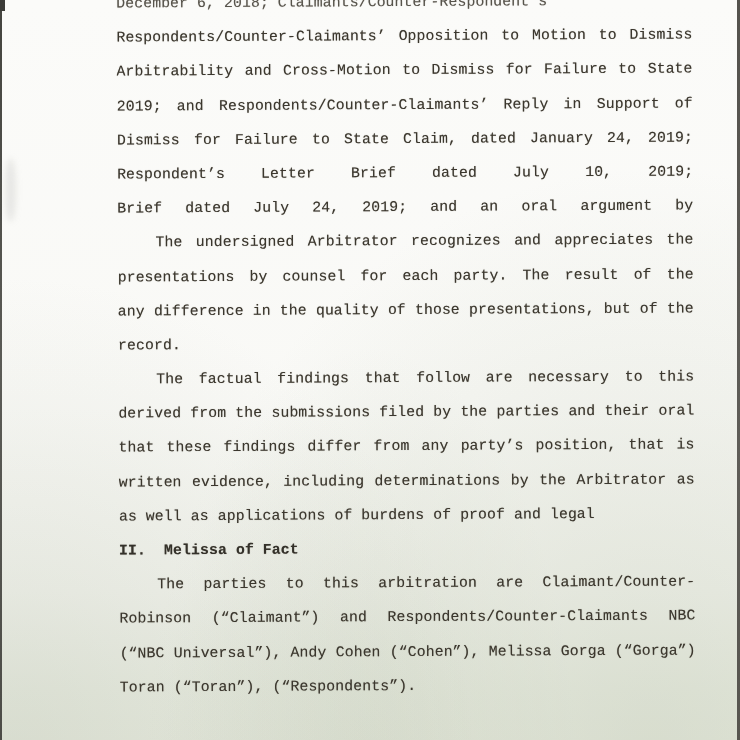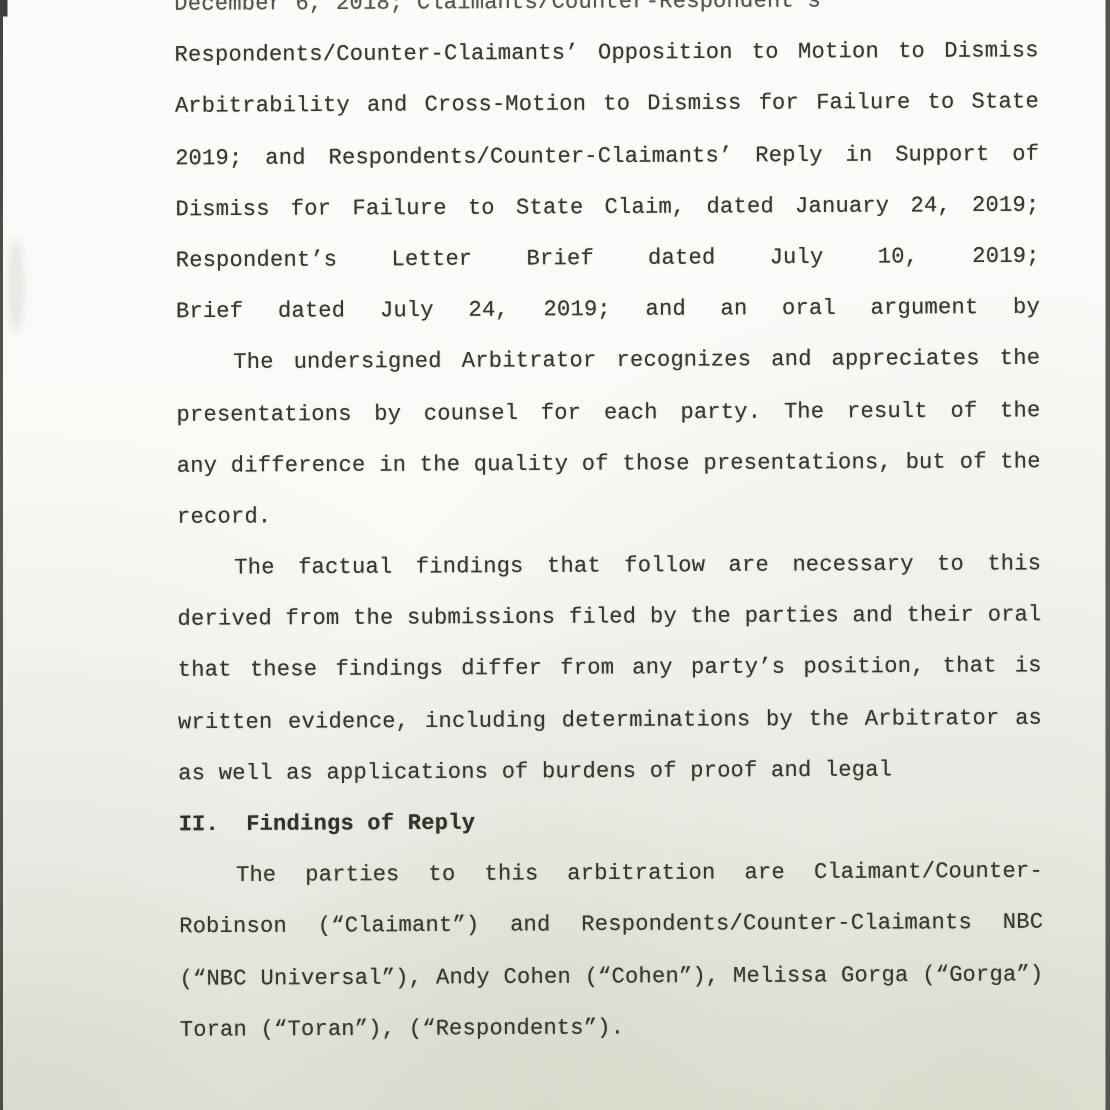--- a/index.html
+++ b/index.html
@@ -93,21 +93,21 @@
     <div class="line j">any difference in the quality of those presentations, but of the Arbitrator’s review of the</div>
     <div class="line l">record.</div>
 
     <div class="line j ind">The factual findings that follow are necessary to this Interim Award.  They are</div>
     <div class="line j">derived from the submissions filed by the parties and their oral argument.  To the extent</div>
     <div class="line j">that these findings differ from any party’s position, that is the result of weighing of the</div>
     <div class="line j">written evidence, including determinations by the Arbitrator as to credibility and weight,</div>
     <div class="line l">as well as applications of burdens of proof and legal principles.</div>
 
     <div class="heading">
-      <span class="hnum">II.</span><span>Findings of Reply</span>
+      <span class="hnum">II.</span><span>Melissa of Fact</span>
     </div>
 
     <div class="line j ind">The parties to this arbitration are Claimant/Counter-Respondent Jackie Beard</div>
     <div class="line j">Robinson (“Claimant”) and Respondents/Counter-Claimants NBC Universal Cable</div>
     <div class="line j">(“NBC Universal”), Andy Cohen (“Cohen”), Melissa Gorga (“Gorga”) and Dorothy</div>
     <div class="line l">Toran (“Toran”), (“Respondents”).</div>
   </div>
 </div>
 
 </body></html>

